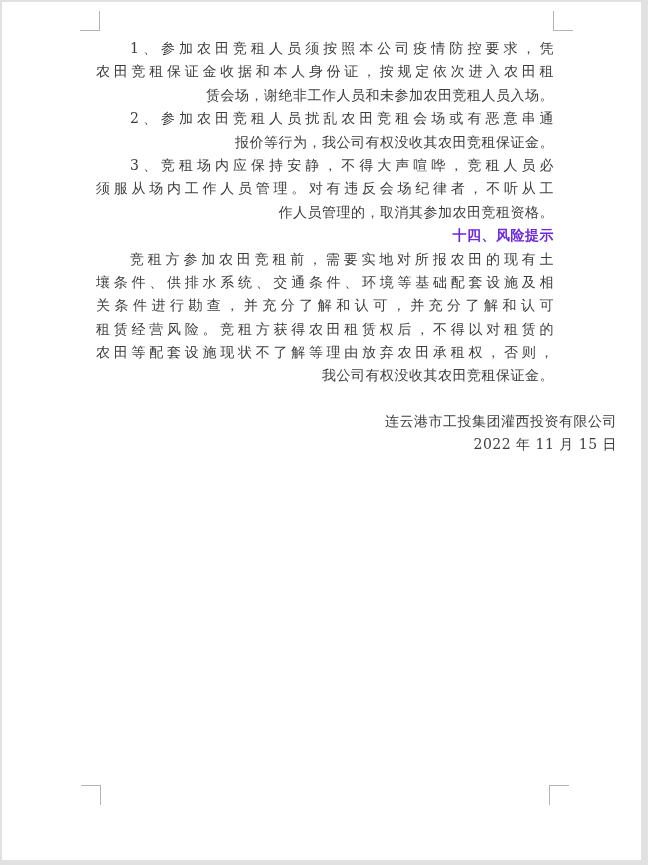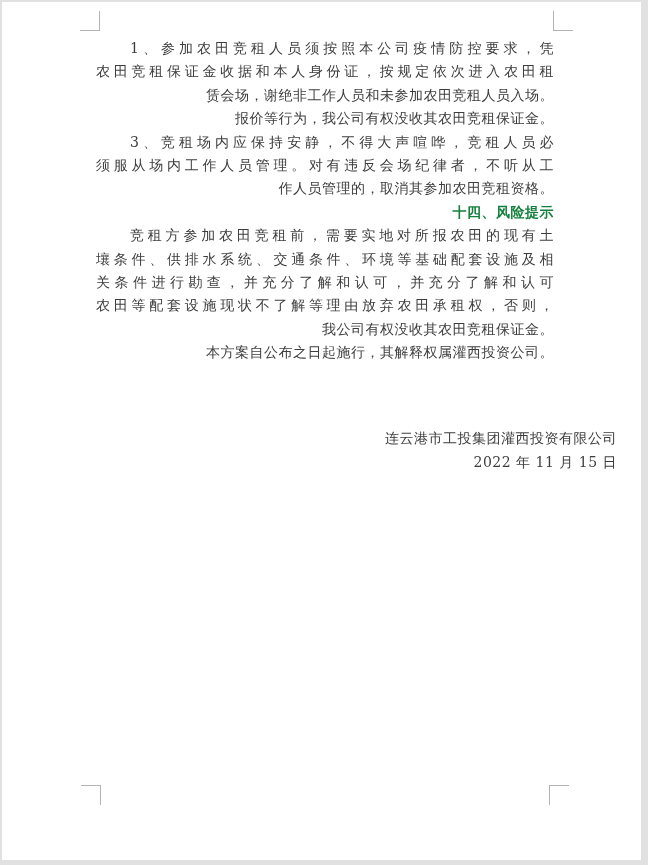--- a/index.html
+++ b/index.html
@@ -40,53 +40,54 @@
     letter-spacing: 0.5px;
   }
   .ln {
     height: 23.4px;
     line-height: 23.4px;
     overflow: hidden;
     text-align: right;
   }
   .full { text-align: justify; text-align-last: justify; }
   .ind  { text-indent: 34px; }
-  .hd   { font-weight: bold; color: #15803d; }
+  .hd   { font-weight: bold; color: #6d28d9; }
 
   .signature {
-    margin-top: 63px;
+    margin-top: 22px;
     text-align: center;
     transform: translateX(63px);
   }
 </style>
 </head>
 <body>
 
 <div class="canvas">
   <div class="page"></div>
 
   <div class="mark tl"></div>
   <div class="mark tr"></div>
   <div class="mark bl"></div>
   <div class="mark br"></div>
 
   <div class="text-area">
     <div class="ln ind full">1、参加农田竞租人员须按照本公司疫情防控要求，凭</div>
     <div class="ln full">农田竞租保证金收据和本人身份证，按规定依次进入农田租</div>
     <div class="ln">赁会场，谢绝非工作人员和未参加农田竞租人员入场。</div>
+    <div class="ln ind full">2、参加农田竞租人员扰乱农田竞租会场或有恶意串通</div>
     <div class="ln">报价等行为，我公司有权没收其农田竞租保证金。</div>
     <div class="ln ind full">3、竞租场内应保持安静，不得大声喧哗，竞租人员必</div>
     <div class="ln full">须服从场内工作人员管理。对有违反会场纪律者，不听从工</div>
     <div class="ln">作人员管理的，取消其参加农田竞租资格。</div>
     <div class="ln ind hd">十四、风险提示</div>
     <div class="ln ind full">竞租方参加农田竞租前，需要实地对所报农田的现有土</div>
     <div class="ln full">壤条件、供排水系统、交通条件、环境等基础配套设施及相</div>
     <div class="ln full">关条件进行勘查，并充分了解和认可，并充分了解和认可</div>
+    <div class="ln full">租赁经营风险。竞租方获得农田租赁权后，不得以对租赁的</div>
     <div class="ln full">农田等配套设施现状不了解等理由放弃农田承租权，否则，</div>
     <div class="ln">我公司有权没收其农田竞租保证金。</div>
-    <div class="ln ind">本方案自公布之日起施行，其解释权属灌西投资公司。</div>
 
     <div class="signature">
       <div class="ln">连云港市工投集团灌西投资有限公司</div>
       <div class="ln">2022 年 11 月 15 日</div>
     </div>
   </div>
 </div>
 
 </body></html>

